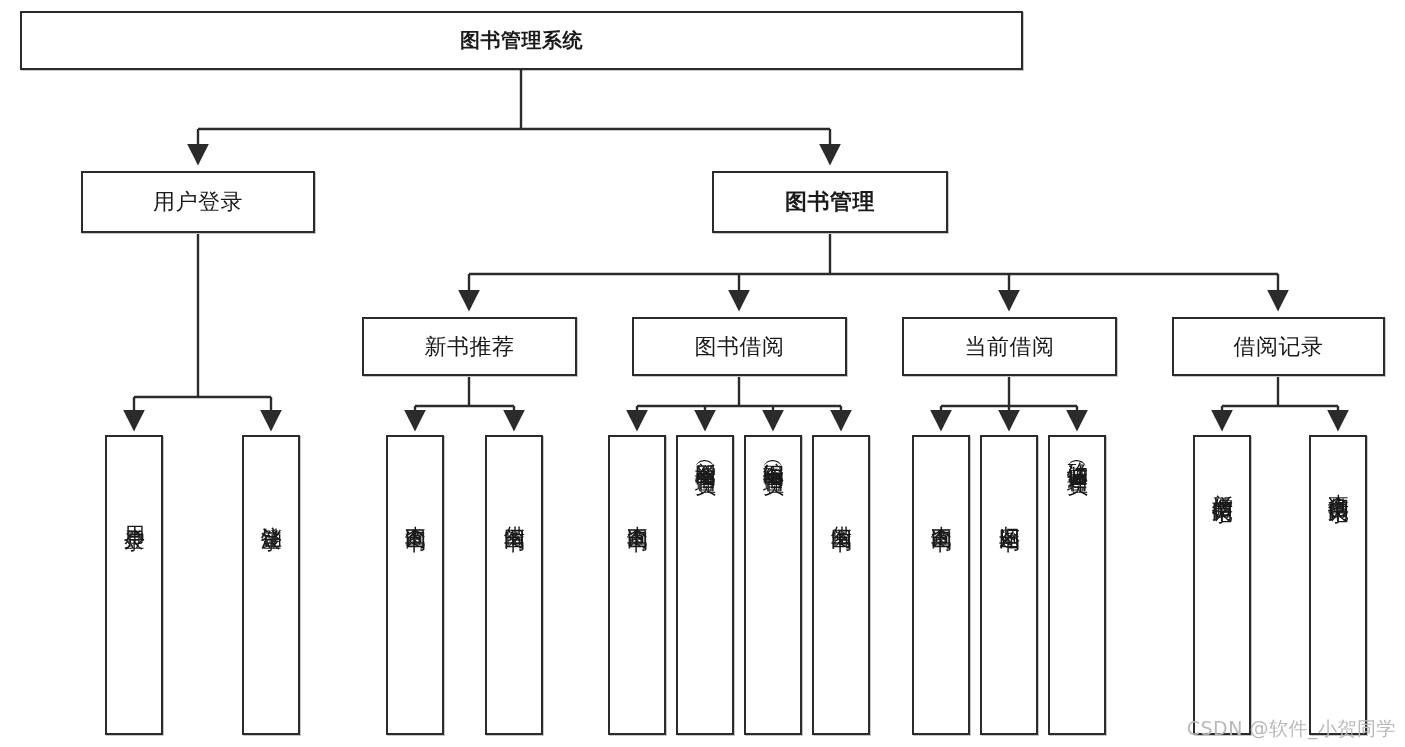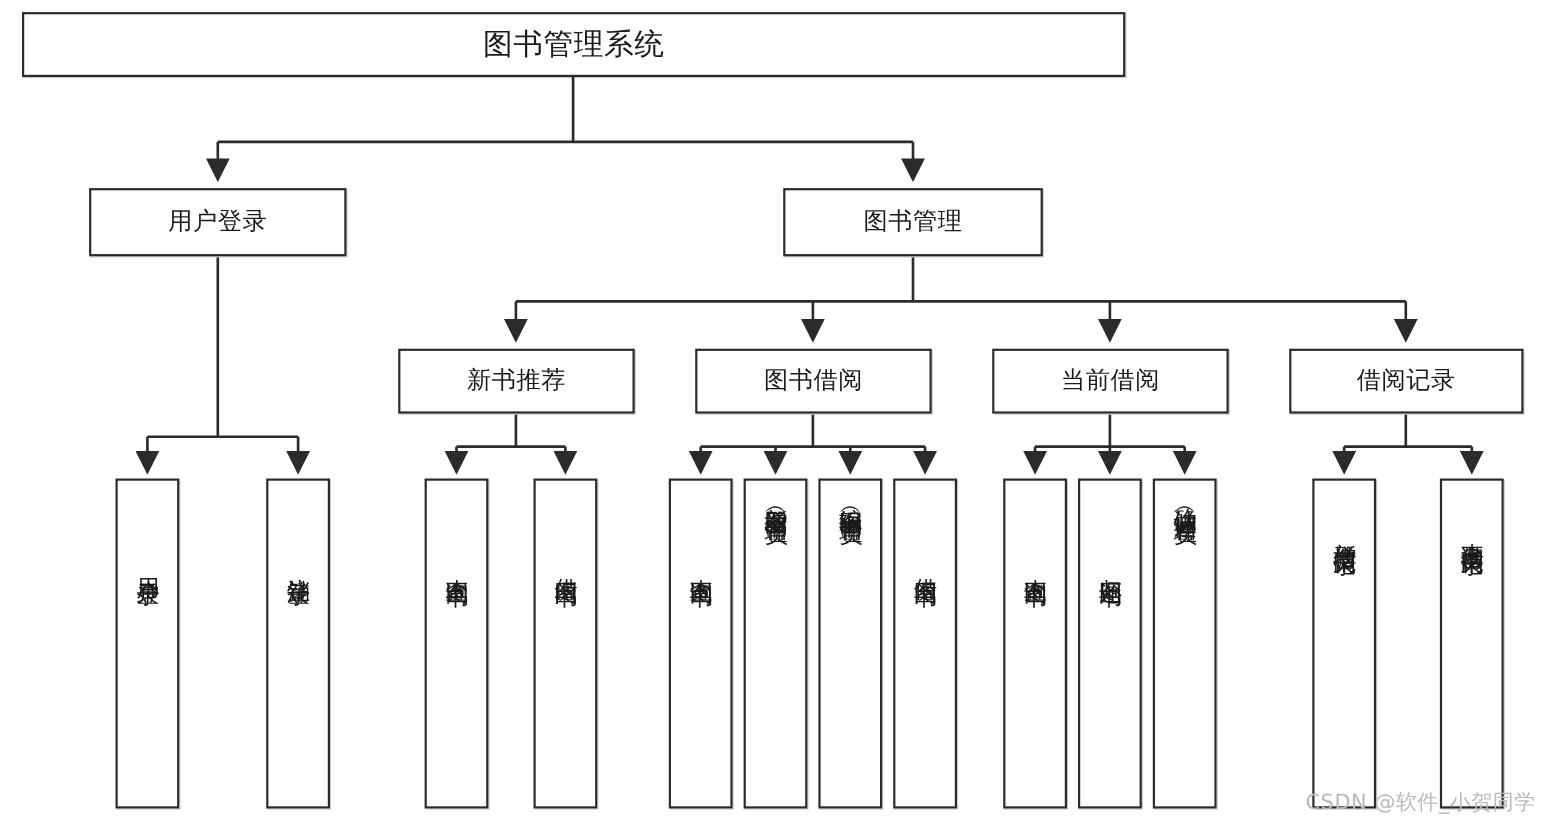--- a/index.html
+++ b/index.html
@@ -37,21 +37,21 @@
     box-shadow: 1px 1px 0 rgba(0,0,0,0.22);
   }
   .node .label {
     color: #1a1a1a;
     font-size: 22px;
     line-height: 1.16;
     letter-spacing: 0.5px;
     white-space: nowrap;
     text-align: center;
   }
-  .node.root .label { font-size: 27px; }
+  .node.root .label { font-size: 20px; font-weight: bold; }
   .node.vertical {
     align-items: flex-start;
     justify-content: center;
     padding-top: 8px;
   }
   .node.vertical .label {
     writing-mode: vertical-rl;
     text-orientation: upright;
     -webkit-writing-mode: vertical-rl;
     white-space: nowrap;
@@ -127,21 +127,21 @@
   </svg>
 
   <div class="node root" style="left:20px; top:11px; width:1003px; height:59px;">
     <span class="label">图书管理系统</span>
   </div>
 
   <div class="node" style="left:81px; top:171px; width:234px; height:62px;">
     <span class="label">用户登录</span>
   </div>
 
-  <div class="node" style="left:712px; top:171px; width:236px; height:62px;">
+  <div class="node" style="left:712px; top:171px; width:236px; height:62px;font-weight:bold;">
     <span class="label">图书管理</span>
   </div>
 
   <div class="node" style="left:362px; top:317px; width:215px; height:59px;">
     <span class="label">新书推荐</span>
   </div>
 
   <div class="node" style="left:632px; top:317px; width:215px; height:59px;">
     <span class="label">图书借阅</span>
   </div>

